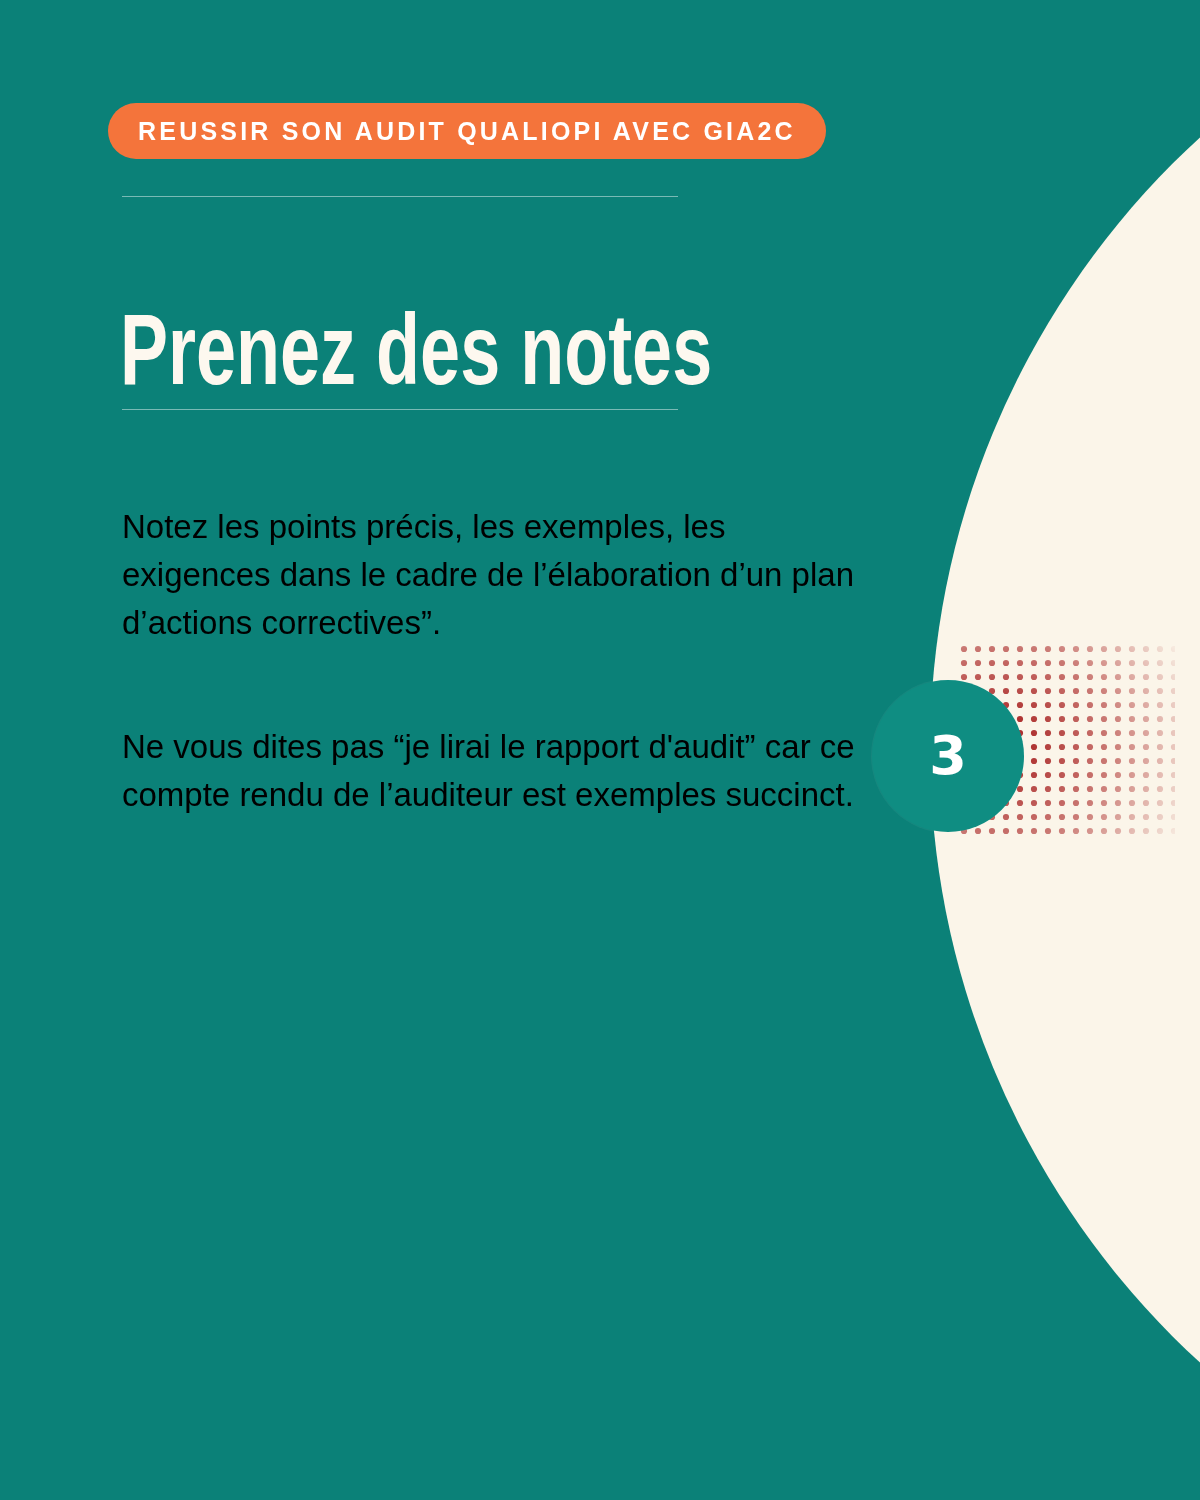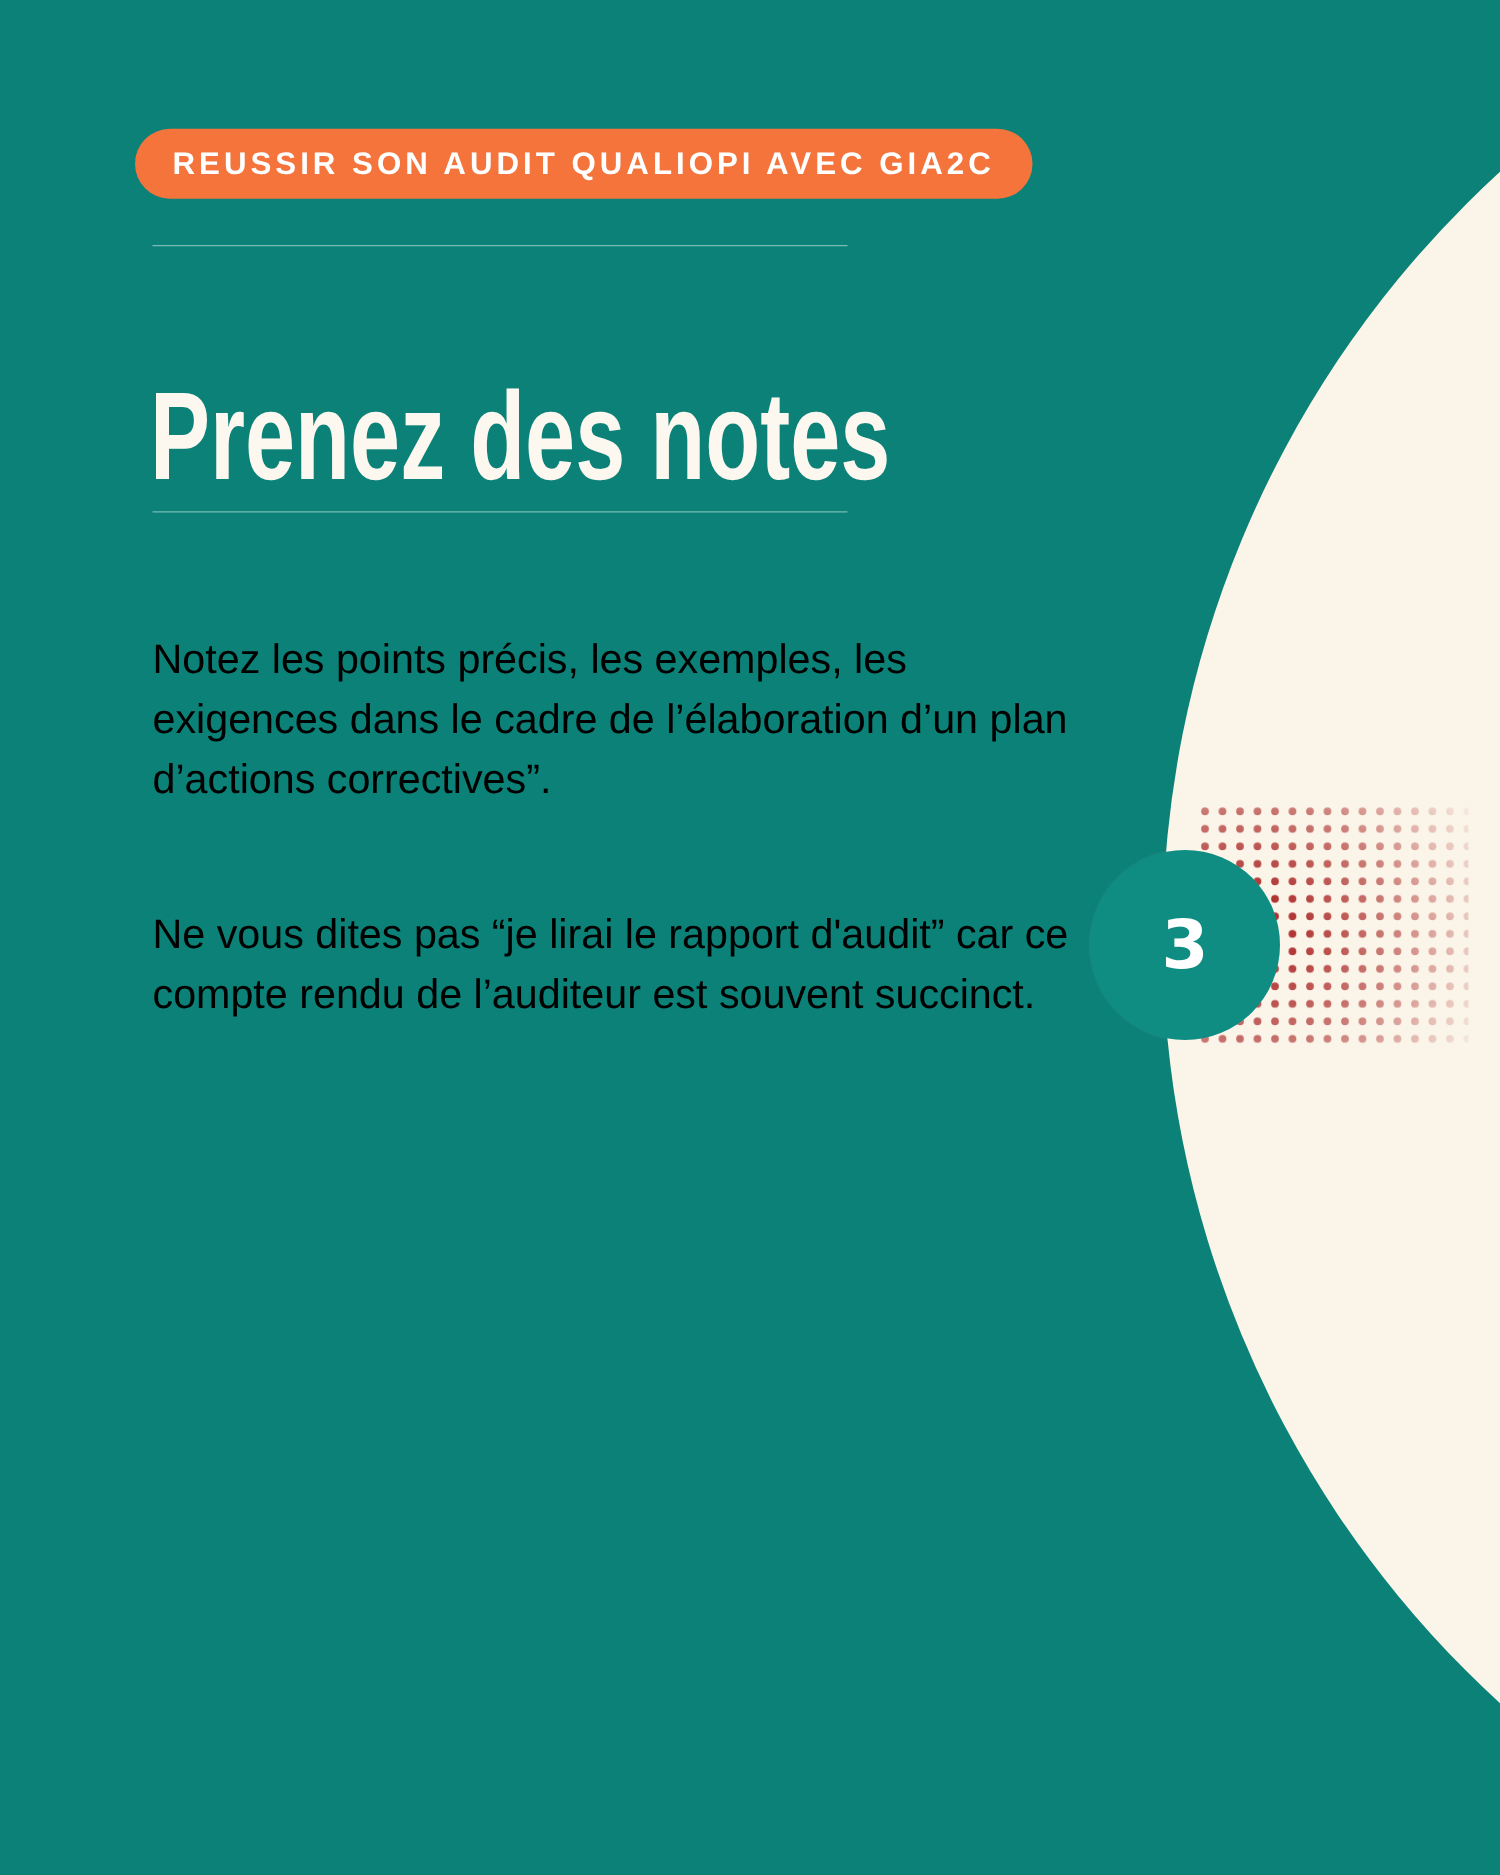--- a/index.html
+++ b/index.html
@@ -172,16 +172,16 @@
       <span class="eyebrow-text">REUSSIR SON AUDIT QUALIOPI AVEC GIA2C</span>
     </div>
 
     <div class="rule rule-top"></div>
 
     <h1 class="headline">Prenez des notes</h1>
 
     <div class="rule rule-bottom"></div>
 
     <p class="body-block para-1">Notez les points précis, les exemples, les exigences dans le cadre de l’élaboration d’un plan d’actions correctives”.</p>
-    <p class="body-block para-2">Ne vous dites pas “je lirai le rapport d'audit” car ce compte rendu de l’auditeur est souvent succinct.</p>
+    <p class="body-block para-2">Ne vous dites pas “je lirai le rapport d'audit” car ce compte rendu de l’auditeur est exemples succinct.</p>
 
   </div>
 </div>
 
 </body></html>

